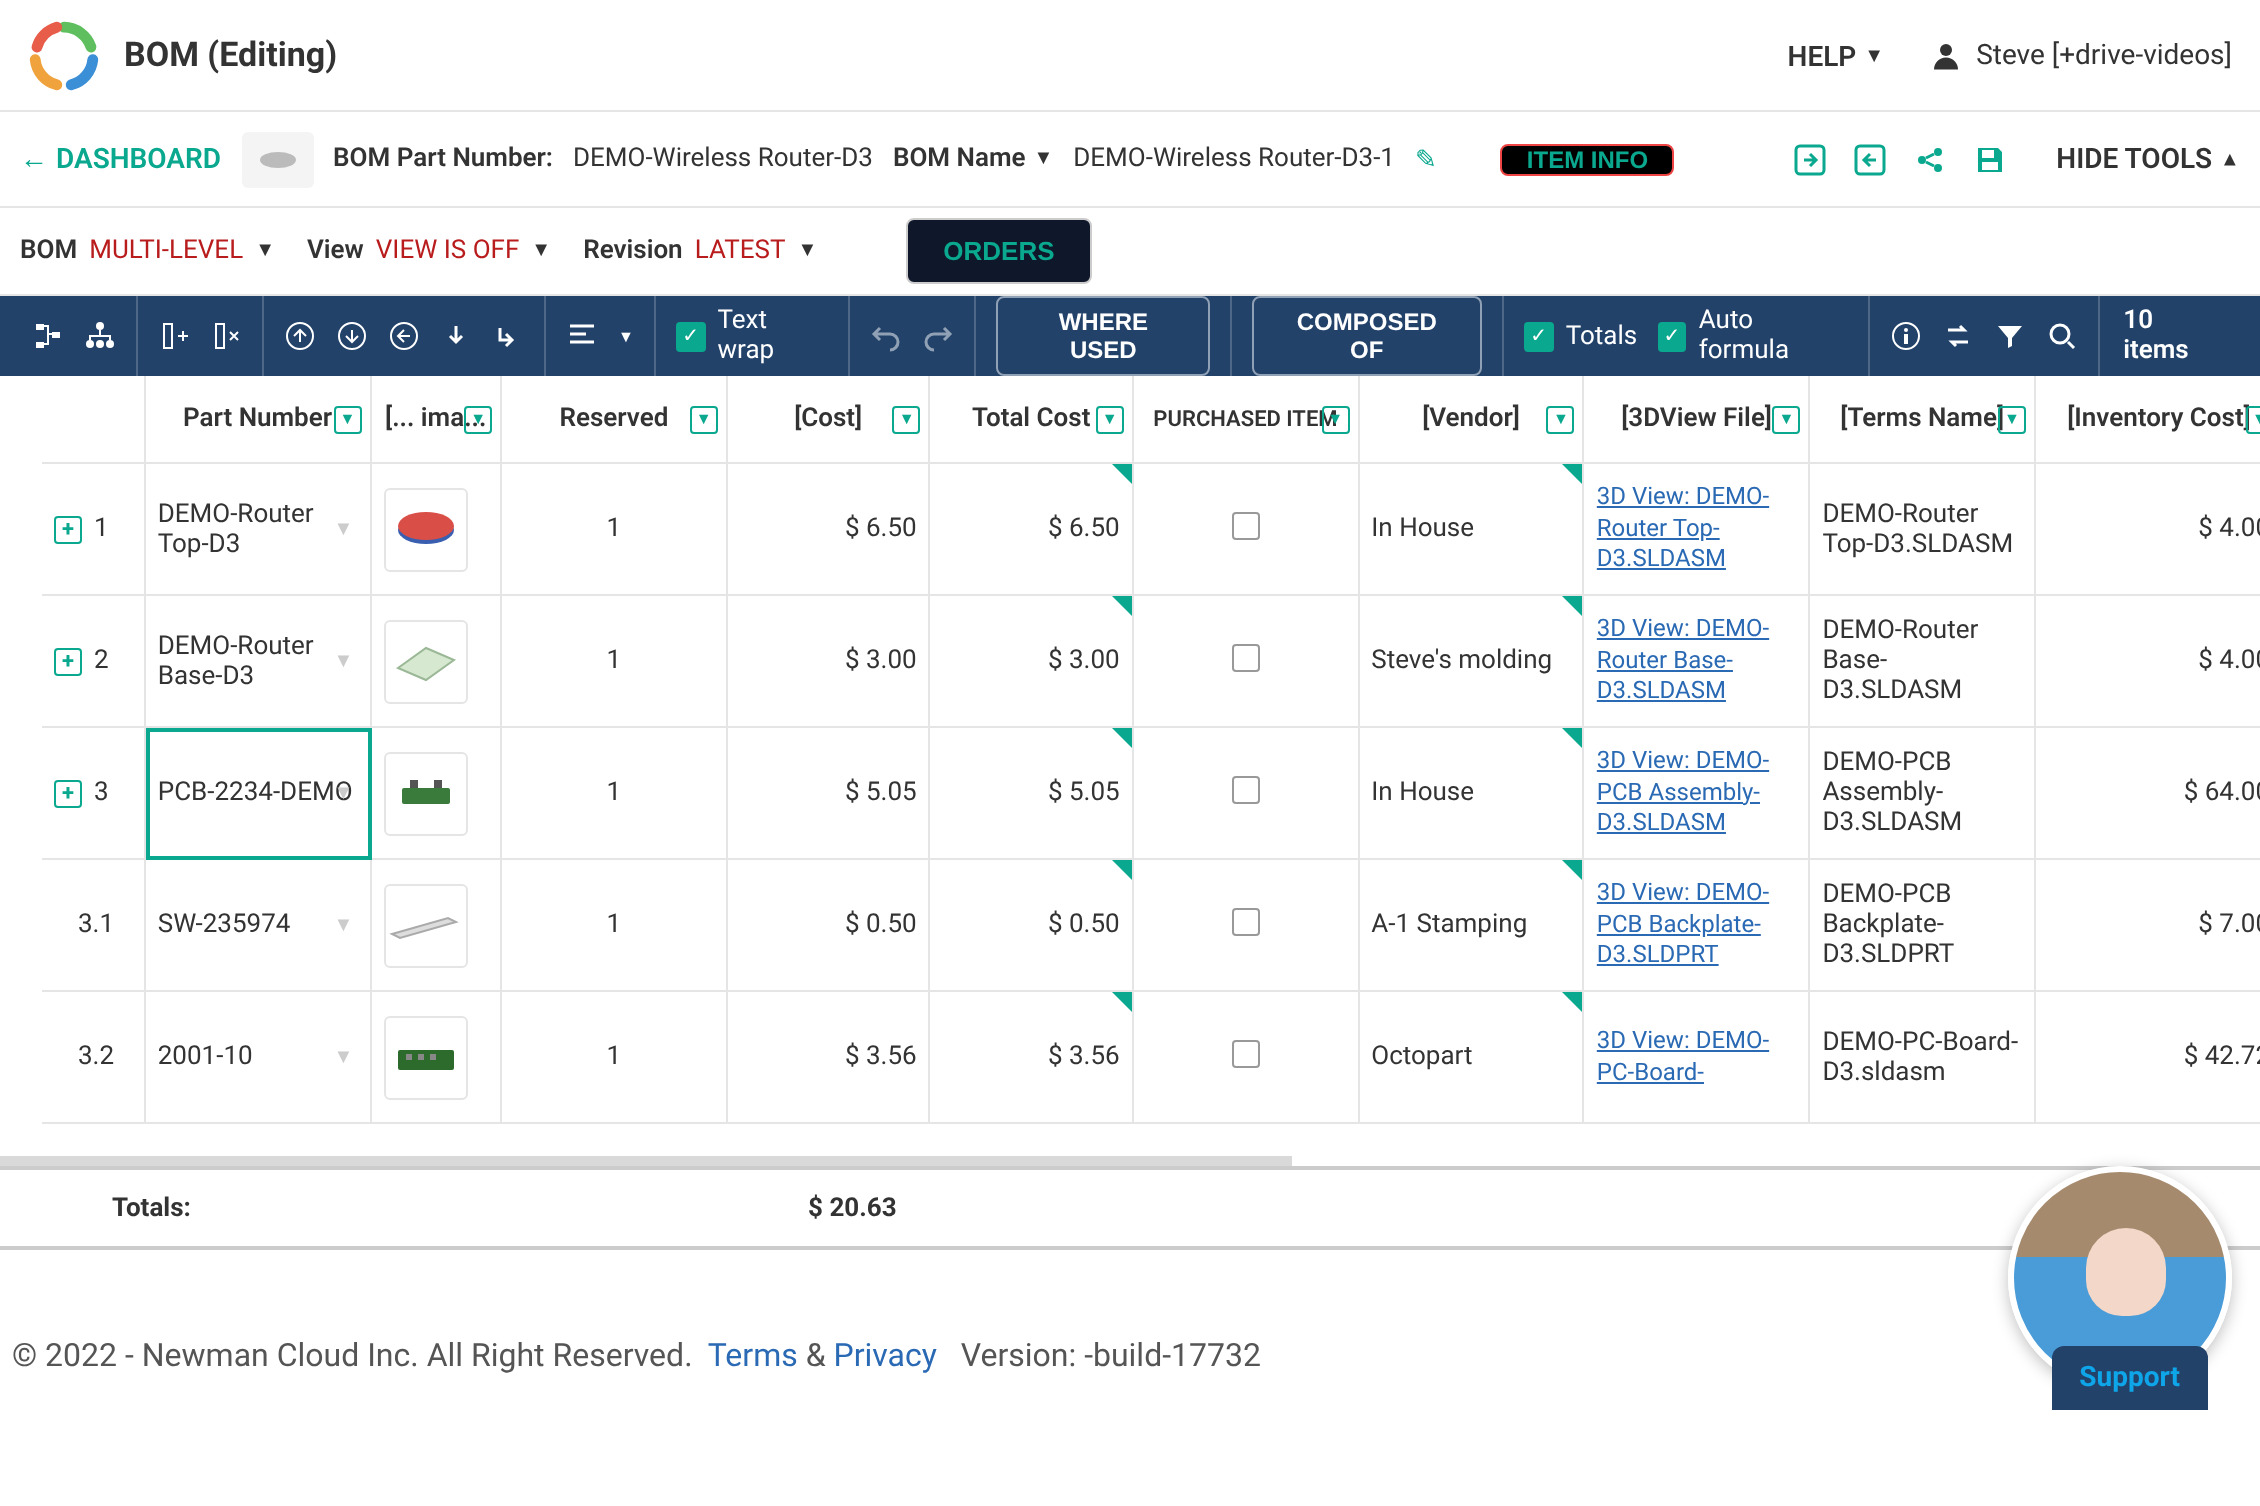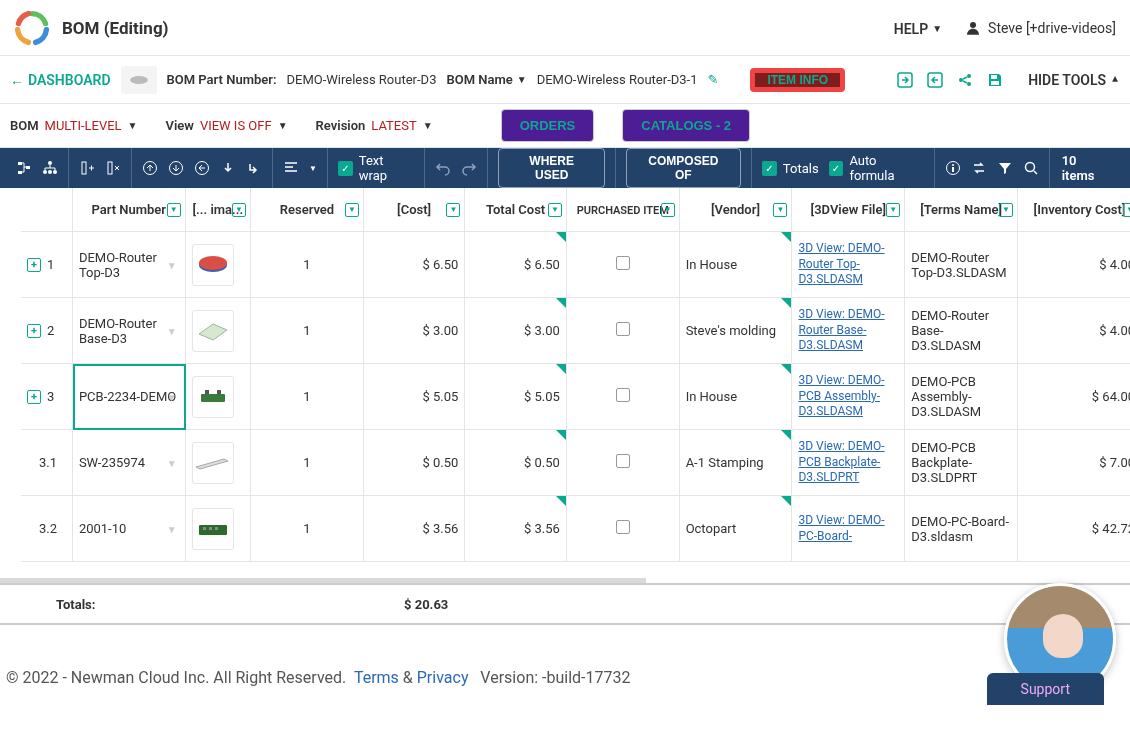--- a/index.html
+++ b/index.html
@@ -15,31 +15,31 @@
 .caret { font-size: 10px; }
 
 
 .crumbs { display: flex; align-items: center; padding: 8px 10px; border-bottom: 1px solid #e5e5e5; height: 48px; gap: 10px; }
 .back { color: #0aa88e; font-weight: 600; font-size: 14px; display: flex; align-items: center; gap: 4px; cursor: pointer; }
 .chip { width: 36px; height: 28px; background: #f4f4f4; border-radius: 3px; display: flex; align-items: center; justify-content: center; color: #888; }
 .label-b { font-weight: 600; font-size: 13px; }
 .val { font-size: 13px; }
 .drop { display: flex; align-items: center; gap: 4px; font-weight: 600; cursor: pointer; }
 .edit-ico { color: #0aa88e; cursor: pointer; }
-.item-info-btn { background: #7f1d1d; color: #0aa88e; border: 5px solid #ef4444; padding: 0 12px; border-radius: 4px; font-weight: 600; font-size: 12px; cursor: pointer; }
+.item-info-btn { background: #000000; color: #0aa88e; border: 1px solid #ef4444; padding: 0 12px; border-radius: 4px; font-weight: 600; font-size: 12px; cursor: pointer; }
 .crumbs-right { margin-left: auto; display: flex; align-items: center; gap: 12px; }
 .ico-btn { color: #0aa88e; width: 18px; height: 18px; cursor: pointer; display: flex; align-items: center; justify-content: center; }
 .hide-tools { font-weight: 600; font-size: 14px; display: flex; align-items: center; gap: 4px; cursor: pointer; margin-left: 12px; }
 
 
-.filters { display: flex; align-items: center; padding: 8px 10px; border-bottom: 1px solid #e5e5e5; height: 44px; gap: 28px; }
+.filters { display: flex; align-items: center; padding: 8px 10px; border-bottom: 1px solid #e5e5e5; height: 44px; gap: 16px; }
 .filter-item { display: flex; align-items: center; gap: 6px; cursor: pointer; }
 .filter-lbl { font-weight: 600; }
 .filter-val { color: #b91c1c; }
-.btn-outline { border: 1px solid #ccc; background: #4c1d95; color: #0aa88e; padding: 8px 18px; border-radius: 4px; font-weight: 600; font-size: 13px; cursor: pointer; }
+.btn-outline { border: 1px solid #ccc; background: #0f172a; color: #0aa88e; padding: 8px 18px; border-radius: 4px; font-weight: 600; font-size: 13px; cursor: pointer; }
 
 
 .toolbar { background: #22426a; color: #fff; display: flex; align-items: center; height: 40px; padding: 0 6px; gap: 0; }
 .tgroup { display: flex; align-items: center; padding: 0 10px; height: 100%; border-right: 1px solid rgba(255,255,255,0.2); gap: 10px; }
 .tgroup:last-child { border-right: none; }
 .wico { width: 16px; height: 16px; cursor: pointer; display: flex; align-items: center; justify-content: center; color: #fff; fill: #fff; }
 .tbtn { border: 1px solid rgba(255,255,255,0.5); background: transparent; color: #fff; padding: 5px 12px; border-radius: 4px; font-weight: 600; font-size: 12px; cursor: pointer; }
 .tcheck { display: flex; align-items: center; gap: 6px; }
 .tcheck .cb { width: 15px; height: 15px; background: #0aa88e; border-radius: 2px; display: flex; align-items: center; justify-content: center; color: #fff; font-size: 10px; }
 .items-count { font-weight: 600; font-size: 13px; padding: 0 12px; margin-left: auto; }
@@ -82,21 +82,21 @@
 .totals-lbl { width: 146px; padding-left: 56px; font-weight: 700; }
 .totals-val { margin-left: 258px; font-weight: 700; }
 
 
 .footer { position: absolute; bottom: 58px; left: 0; right: 0; padding: 8px 6px; font-size: 16px; color: #555; }
 .footer a { color: #2a69b3; }
 
 
 .avatar { position: absolute; right: 14px; bottom: 58px; width: 112px; height: 112px; border-radius: 56px; background: linear-gradient(#a68a6d 0 40%, #4a9cd8 40% 100%); border: 3px solid #fff; box-shadow: 0 2px 8px rgba(0,0,0,0.25); }
 .avatar::after { content:""; position:absolute; left:36px; top:28px; width:40px; height:44px; border-radius:20px 20px 18px 18px; background:#f3d7c8; }
-.support { position: absolute; right: 26px; bottom: 48px; background: #22426a; color: #f0abfc; padding: 8px 34px; border-radius: 6px 6px 0 0; font-weight: 400; font-size: 14px; }
+.support { position: absolute; right: 26px; bottom: 48px; background: #22426a; color: #0ea5e9; padding: 8px 14px; border-radius: 6px 6px 0 0; font-weight: 700; font-size: 14px; }
 
 svg { display: block; }
 </style>
 </head>
 <body>
 
 <div class="header">
   <svg class="logo" viewBox="0 0 40 40">
     <path d="M20 4 A16 16 0 0 1 35 15" stroke="#5fbf5f" stroke-width="6" fill="none" stroke-linecap="round"></path>
     <path d="M36 22 A16 16 0 0 1 24 36" stroke="#3a8fd6" stroke-width="6" fill="none" stroke-linecap="round"></path>
@@ -185,21 +185,20 @@
     <span class="filter-val">VIEW IS OFF</span>
     <span class="caret">▼</span>
   </div>
   <div class="filter-item">
     <span class="filter-lbl">Revision</span>
     <span class="filter-val">LATEST</span>
     <span class="caret">▼</span>
   </div>
   <span style="flex:0 0 12px"></span>
   <button class="btn-outline">ORDERS</button>
-  <button class="btn-outline">CATALOGS - 2</button>
 </div>
 
 <div class="toolbar">
   <div class="tgroup">
     <span class="wico">
         <svg width="16" height="16" viewBox="0 0 16 16">
           <rect x="2" y="2" width="4" height="3" fill="#fff"></rect>
           <rect x="2" y="11" width="4" height="3" fill="#fff"></rect>
           <rect x="10" y="6" width="4" height="3" fill="#fff"></rect>
           <path d="M6 3h2v9H6M8 7h2" stroke="#fff" fill="none"></path>

